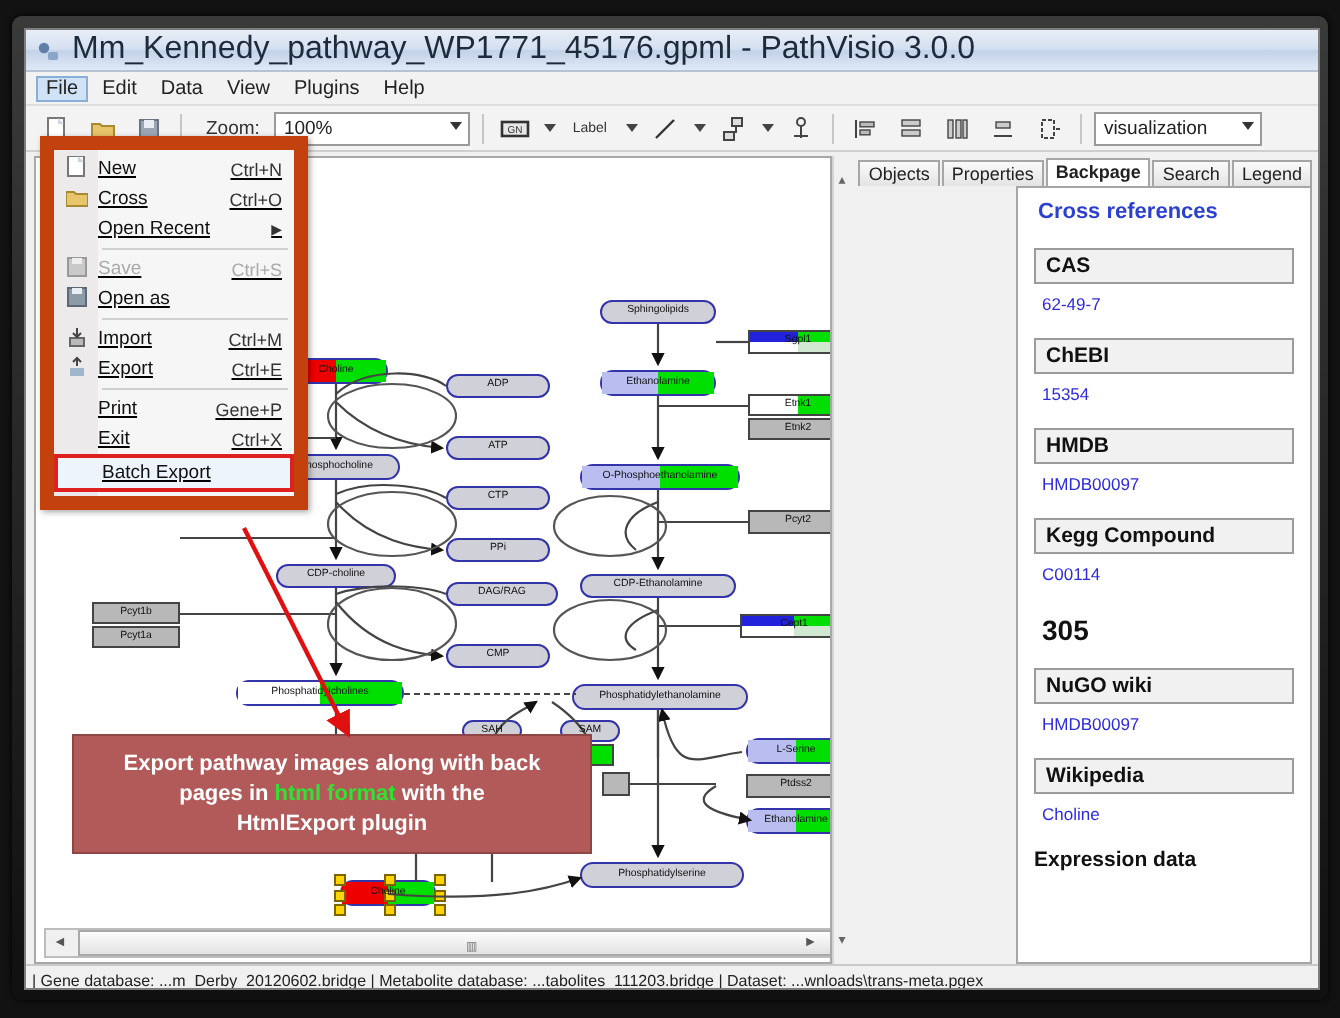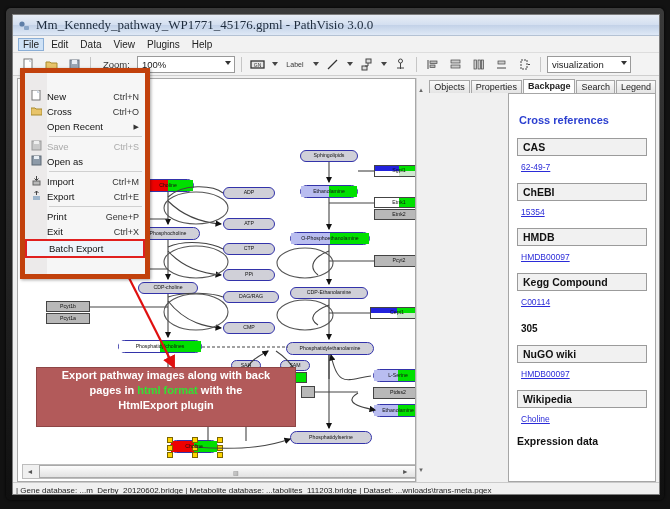--- a/index.html
+++ b/index.html
@@ -13,21 +13,21 @@
          border-radius:5px;box-shadow:0 0 3px #000;}
   .win{position:absolute;left:12px;top:14px;width:646px;height:479px;
         background:#f0f0f0;border:1px solid #7d7d7d;overflow:hidden;}
 
   
   .titlebar{position:relative;height:20px;
       background:linear-gradient(180deg,#e8eef6 0%,#d4dff0 48%,#c3d2e8 52%,#dfe9f6 100%);
       border-bottom:1px solid #b4c2d4;display:flex;align-items:center;padding-left:5px;}
   .tb-icon{width:13px;height:13px;margin-right:5px;position:relative;}
   .tb-icon svg{display:block;}
-  .tb-title{font-size:13px;color:#1d2b3c;white-space:nowrap;font-family:Liberation Serif, serif;}
+  .tb-title{font-size:16px;color:#1d2b3c;white-space:nowrap;}
 
   
   .menubar{height:16px;background:#f2f2f2;border-bottom:1px solid #ddd;
            display:flex;align-items:center;padding-left:5px;gap:2px;}
   .menu-item{font-size:10px;color:#222;padding:1px 5px;cursor:default;}
   .menu-item.open{background:#cfe2f6;border:1px solid #8aaed6;padding:0 4px;}
 
   
   .toolbar{height:22px;background:#f3f3f3;border-bottom:1px solid #cfcfcf;
            display:flex;align-items:center;padding-left:6px;gap:4px;position:relative;}
@@ -60,37 +60,37 @@
   .grip{position:absolute;left:50%;top:3px;font-size:6px;color:#777;}
 
   
   .rpanel{position:relative;flex:1;margin:2px 3px 0 2px;display:flex;flex-direction:column;align-items:flex-end;}
   .vsplit{width:9px;background:#f0f0f0;border-left:1px solid #d4d4d4;position:relative;margin-top:2px;}
   .vsplit .dot{position:absolute;left:2px;font-size:7px;color:#666;}
   .tabs{display:flex;align-items:flex-end;height:15px;padding-left:2px;gap:1px;}
   .tab{font-size:9px;color:#222;border:1px solid #a6a6a6;border-bottom:none;
        background:linear-gradient(180deg,#fafafa,#e4e4e4);padding:1px 4px;}
   .tab.active{background:#fff;font-weight:bold;padding-bottom:2px;}
-  .panelbody{flex:1;background:#fff;border:1px solid #a6a6a6;overflow:hidden;position:relative;padding:14px 8px;}
+  .panelbody{flex:1;background:#fff;border:1px solid #a6a6a6;overflow:hidden;position:relative;padding:0 8px;}
   .xref-title{color:#2b3fd0;font-weight:bold;font-size:11px;margin:6px 0 12px 2px;}
   .xblock{margin-bottom:9px;}
   .xhead{border:1px solid #9b9b9b;background:#f1f1f1;font-weight:bold;font-size:10.5px;
          color:#111;padding:2px 5px;width:130px;box-sizing:border-box;}
-  .xlink{color:#2b2bd8;font-size:8.5px;text-decoration:underline;margin:3px 0 0 4px;display:inline-block;}
-  .xplain{color:#111;font-size:10px;margin:3px 0 0 4px;display:inline-block;font-weight:bold;}
+  .xlink{color:#2b2bd8;font-size:8.5px;margin:3px 0 0 4px;display:inline-block;}
+  .xplain{color:#111;font-size:14px;margin:3px 0 0 4px;display:inline-block;font-weight:bold;}
   .exprdata{font-weight:bold;font-size:10.5px;color:#111;margin-top:4px;}
 
   
   .statusbar{height:15px;background:#f0f0f0;border-top:1px solid #cacaca;
              display:flex;align-items:center;font-size:8px;color:#222;padding-left:3px;white-space:nowrap;}
 
   
   .dropdown{position:absolute;left:7px;top:53px;width:120px;background:#f6f6f6;
-            border:5px solid #c2410c;box-shadow:1px 1px 3px rgba(0,0,0,.35);z-index:40;
-            padding:16px 0;}
+            border:7px solid #c2410c;box-shadow:1px 1px 3px rgba(0,0,0,.35);z-index:40;
+            padding:2px 0;text-decoration:underline;}
   .dd-gutter{position:absolute;left:0;top:0;bottom:0;width:22px;background:#eceaea;}
   .dd-item{position:relative;height:15px;display:flex;align-items:center;font-size:9.5px;color:#111;}
   .dd-item .ic{width:22px;text-align:center;font-size:9px;}
   .dd-item .lbl{flex:1;}
   .dd-item .acc{color:#333;padding-right:6px;font-size:9px;}
   .dd-item.disabled .lbl,.dd-item.disabled .acc{color:#aaa;}
   .dd-sep{height:1px;background:#d0d0d0;margin:2px 3px 2px 24px;}
   .dd-item.highlight{border:2px solid #e02020;background:#eef4fb;height:15px;box-sizing:content-box;}
   .dd-item .sub{font-size:7px;color:#333;padding-right:6px;}
 
@@ -98,21 +98,21 @@
   .node{position:absolute;box-sizing:border-box;display:flex;align-items:center;
         justify-content:center;font-size:5.2px;color:#111;text-align:center;line-height:1;}
   .metab{border:1.2px solid #3333aa;border-radius:7px;background:#d0d0d8;}
   .gene{border:1.2px solid #444;background:#b8b8b8;}
   .nlabel{position:relative;z-index:3;}
   .half{position:absolute;top:0;bottom:0;}
 
   
   .callout{position:absolute;left:18px;top:288px;width:258px;height:58px;
            background:#b25a5a;border:1px solid #8e4545;display:flex;flex-direction:column;
-           align-items:center;justify-content:flex-start;z-index:25;}
+           align-items:center;justify-content:center;z-index:25;}
   .callout span{color:#fff;font-weight:bold;font-size:11px;line-height:15px;text-align:center;}
   .callout .green{color:#33e033;}
 
   
   .handles div{position:absolute;width:4px;height:4px;background:#ffd400;border:1px solid #7a6500;}
 </style>
 </head>
 <body>
 
 <div class="screen">

